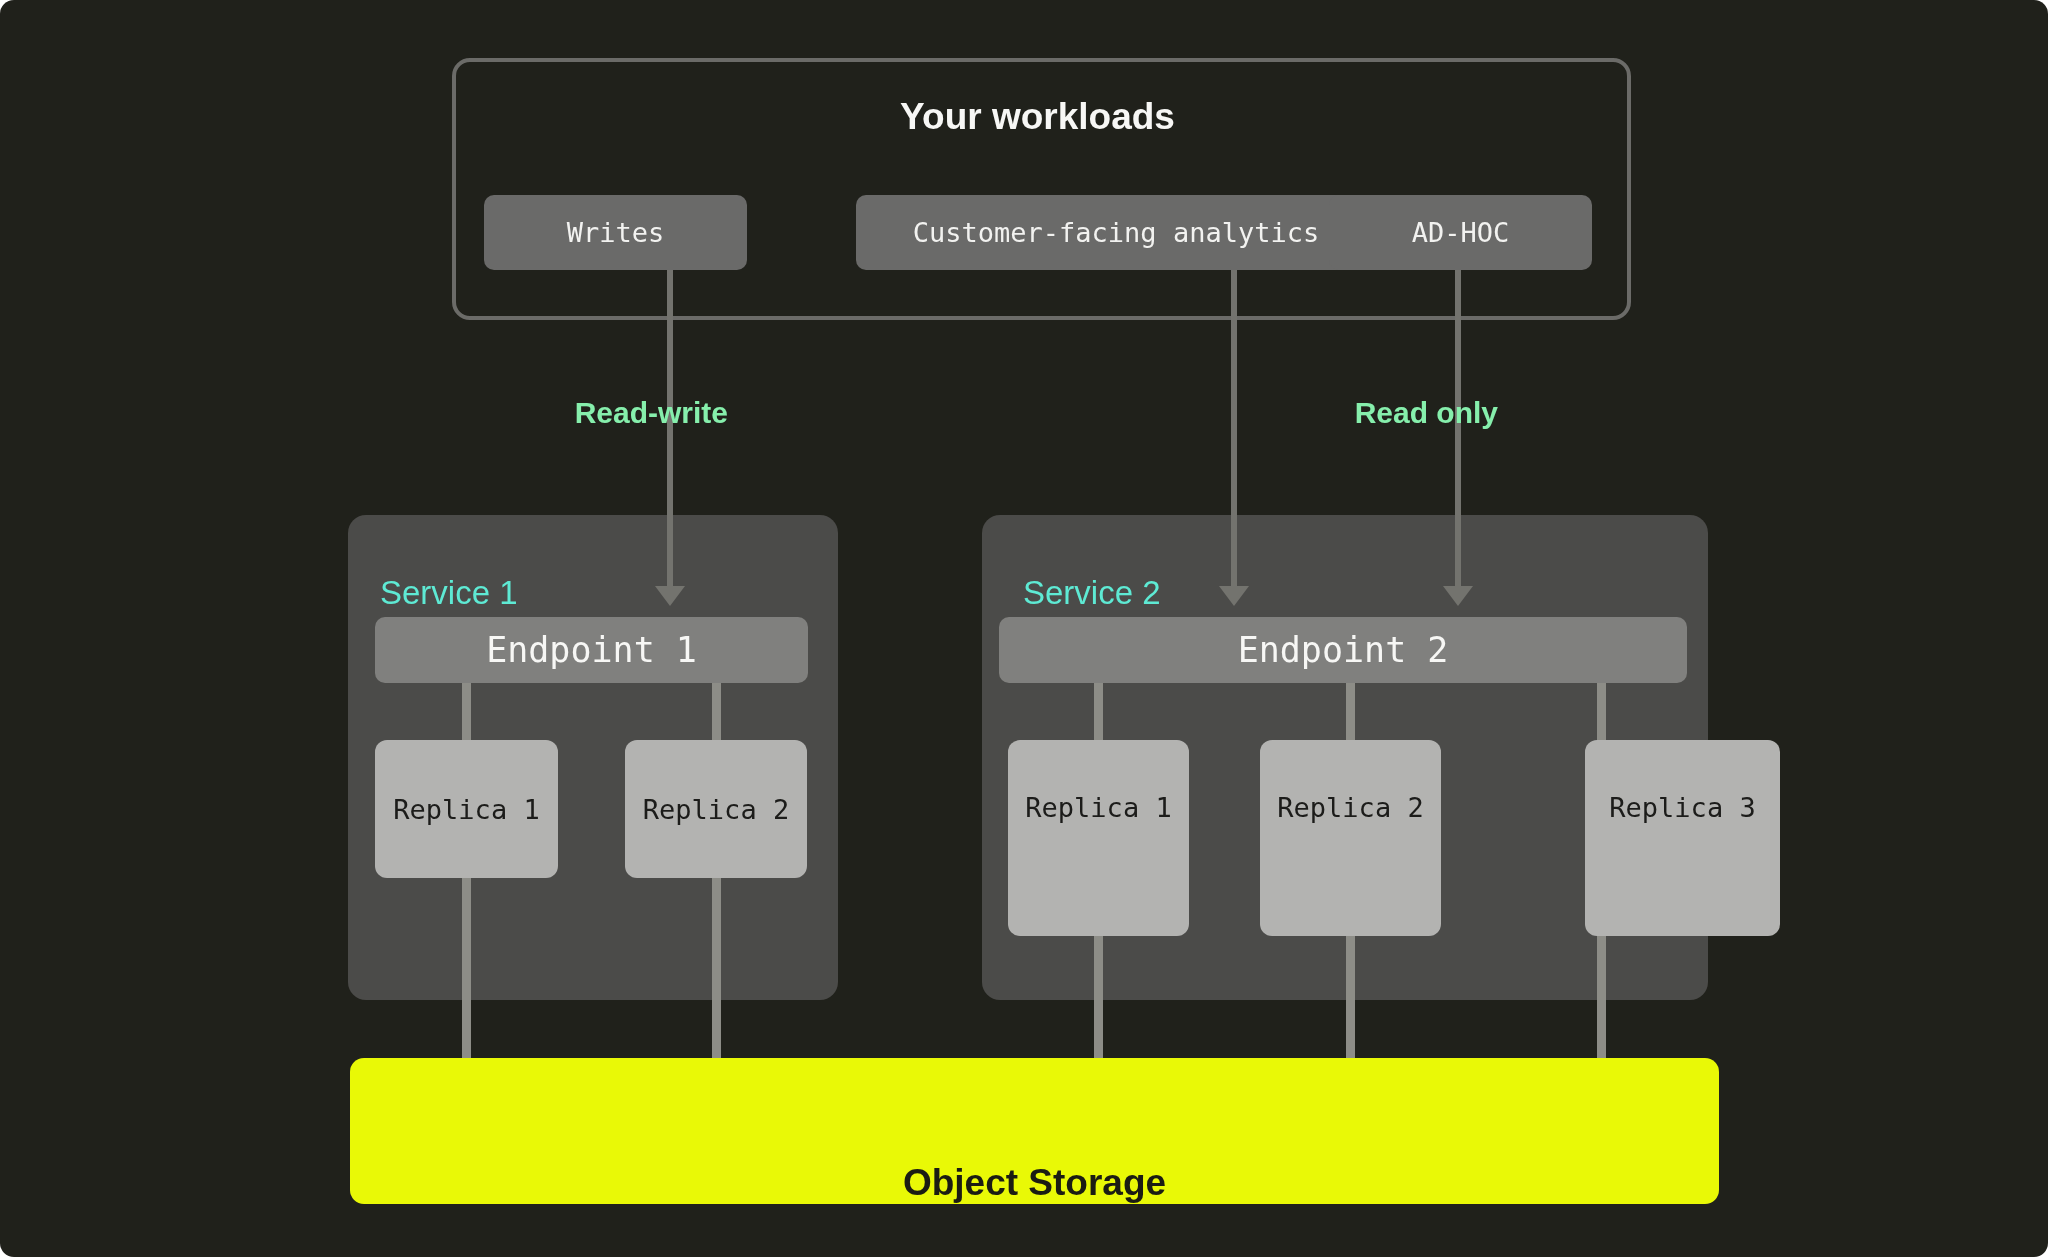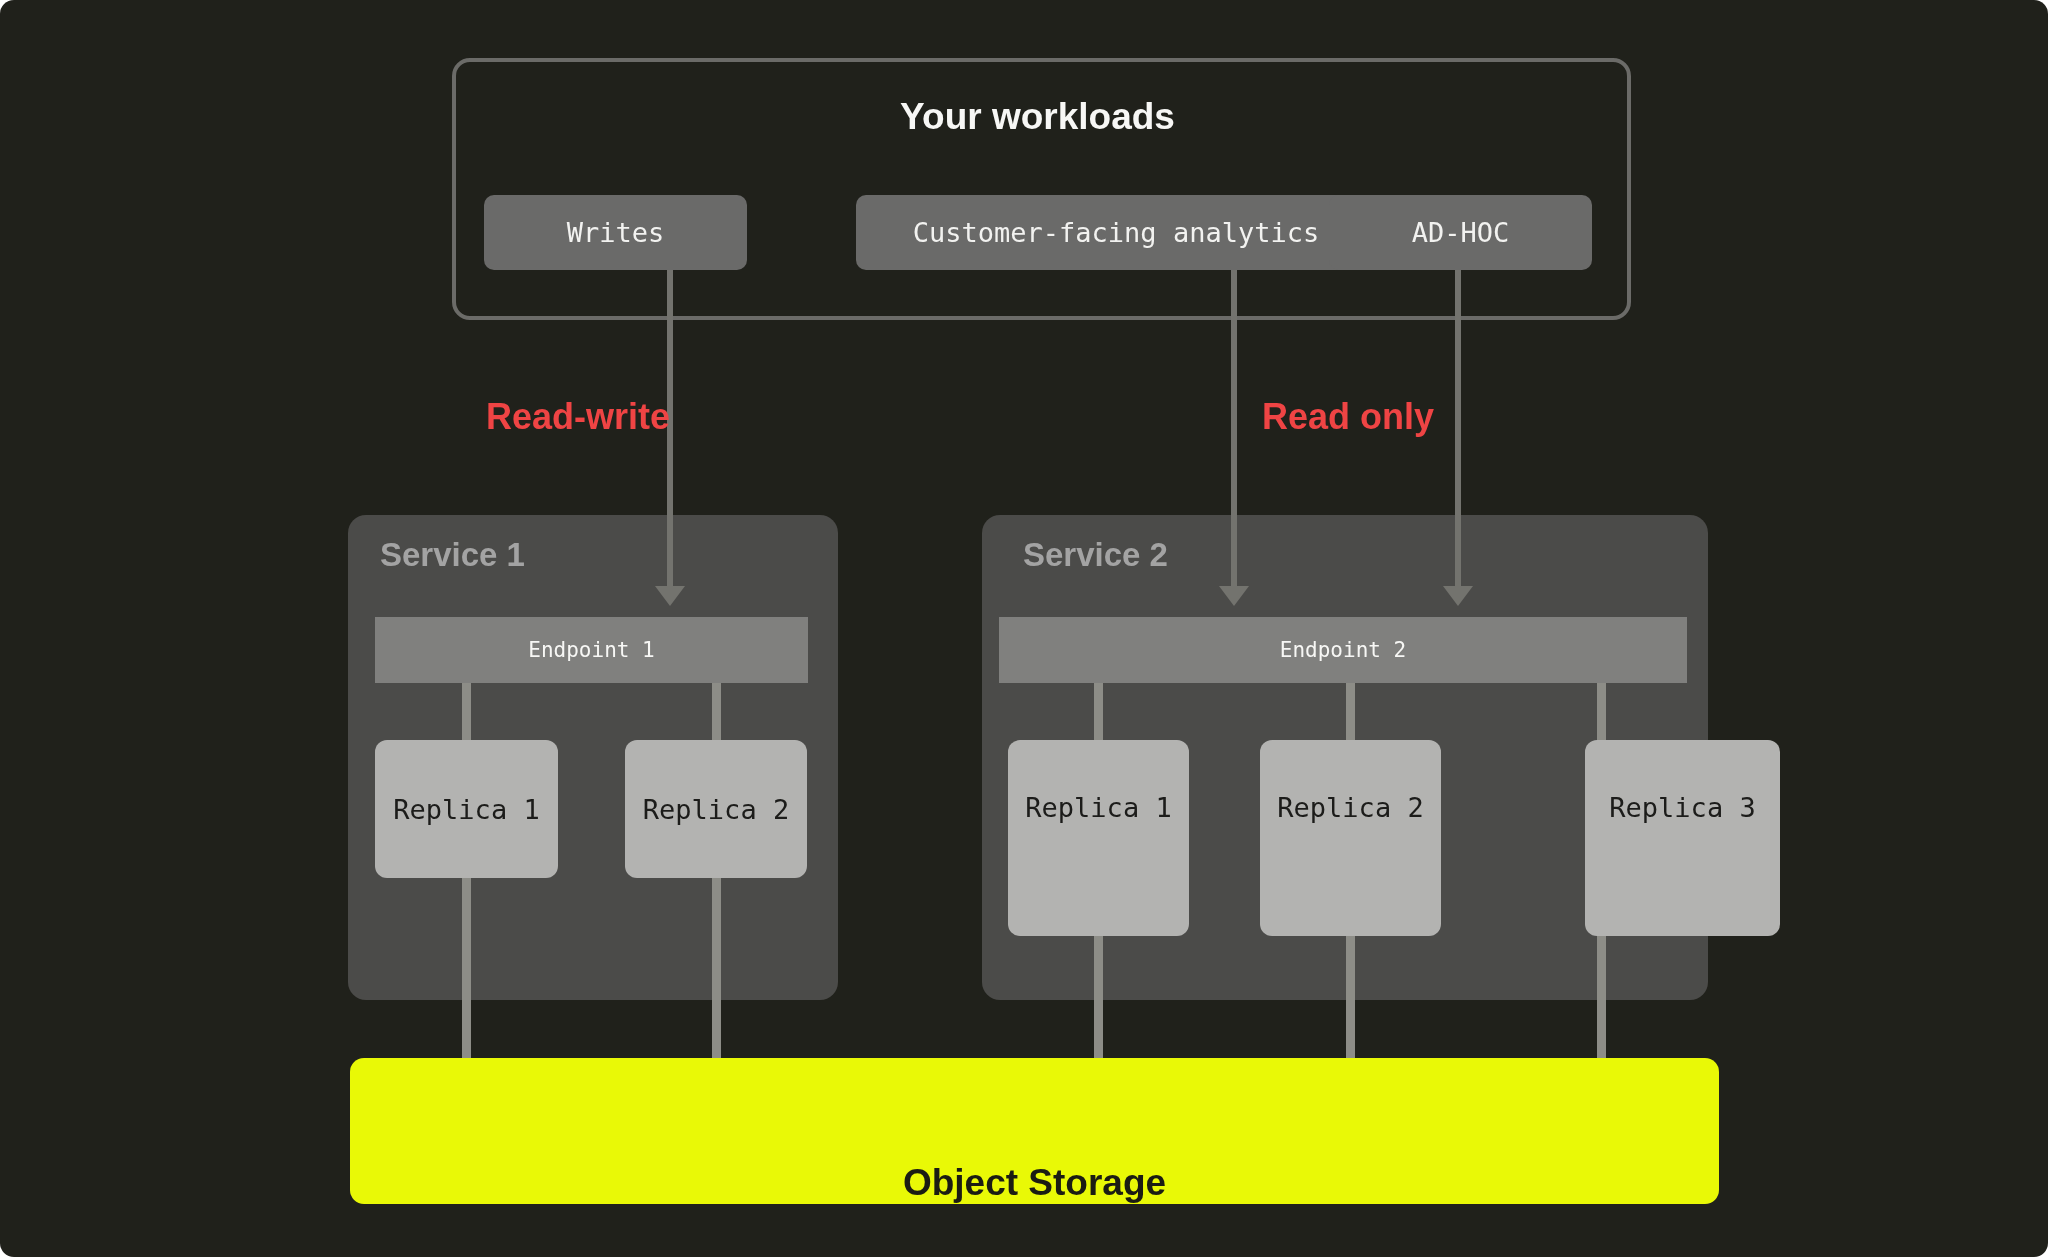--- a/index.html
+++ b/index.html
@@ -22,37 +22,37 @@
 
   
   .arrow-line{position:absolute;top:270px;width:6px;height:316px;background:#73736e;z-index:2;}
   .arrow-head{position:absolute;top:586px;width:0;height:0;z-index:2;
               border-left:15px solid transparent;border-right:15px solid transparent;
               border-top:20px solid #73736e;}
   .al-writes{left:667px;} .ah-writes{left:655px;}
   .al-cfa{left:1231px;}   .ah-cfa{left:1219px;}
   .al-adhoc{left:1455px;} .ah-adhoc{left:1443px;}
 
-  .edge-label{position:absolute;top:396px;width:300px;text-align:center;
-              color:#ef4444;font-size:36px;font-weight:bold;z-index:2;}
+  .edge-label{position:absolute;top:396px;width:300px;text-align:right;
+              color:#86efac;font-size:30px;font-weight:bold;z-index:2;}
   .lbl-rw{left:428px;}
   .lbl-ro{left:1198px;}
 
   
   .service-box{position:absolute;top:515px;height:485px;background:#4b4b49;
                border-radius:18px;z-index:1;}
   .svc1{left:348px;width:490px;}
   .svc2{left:982px;width:726px;}
-  .service-title{position:absolute;top:536px;color:#a3a3a3;font-size:33px;
-                 font-weight:bold;z-index:2;}
+  .service-title{position:absolute;top:574px;color:#5eead4;font-size:33px;
+                 font-weight:normal;z-index:2;}
   .st1{left:380px;} .st2{left:1014px;margin-left:9px;}
 
-  .endpoint{position:absolute;top:617px;height:66px;background:#80807e;border-radius:0;
+  .endpoint{position:absolute;top:617px;height:66px;background:#80807e;border-radius:10px;
             display:flex;align-items:center;justify-content:center;z-index:4;
-            color:#f7f7f5;font-family:"DejaVu Sans Mono",monospace;font-size:21px;}
+            color:#f7f7f5;font-family:"DejaVu Sans Mono",monospace;font-size:35px;}
   .ep1{left:375px;width:433px;}
   .ep2{left:999px;width:688px;}
 
   
   .connector{position:absolute;top:683px;width:9px;height:375px;background:#8d8d87;z-index:2;}
   .c1{left:462px;} .c2{left:712px;} .c3{left:1094px;} .c4{left:1346px;} .c5{left:1597px;}
 
   
   .replica{position:absolute;top:740px;background:#b3b3b1;border-radius:12px;z-index:4;
            display:flex;justify-content:center;color:#1c1c1a;

